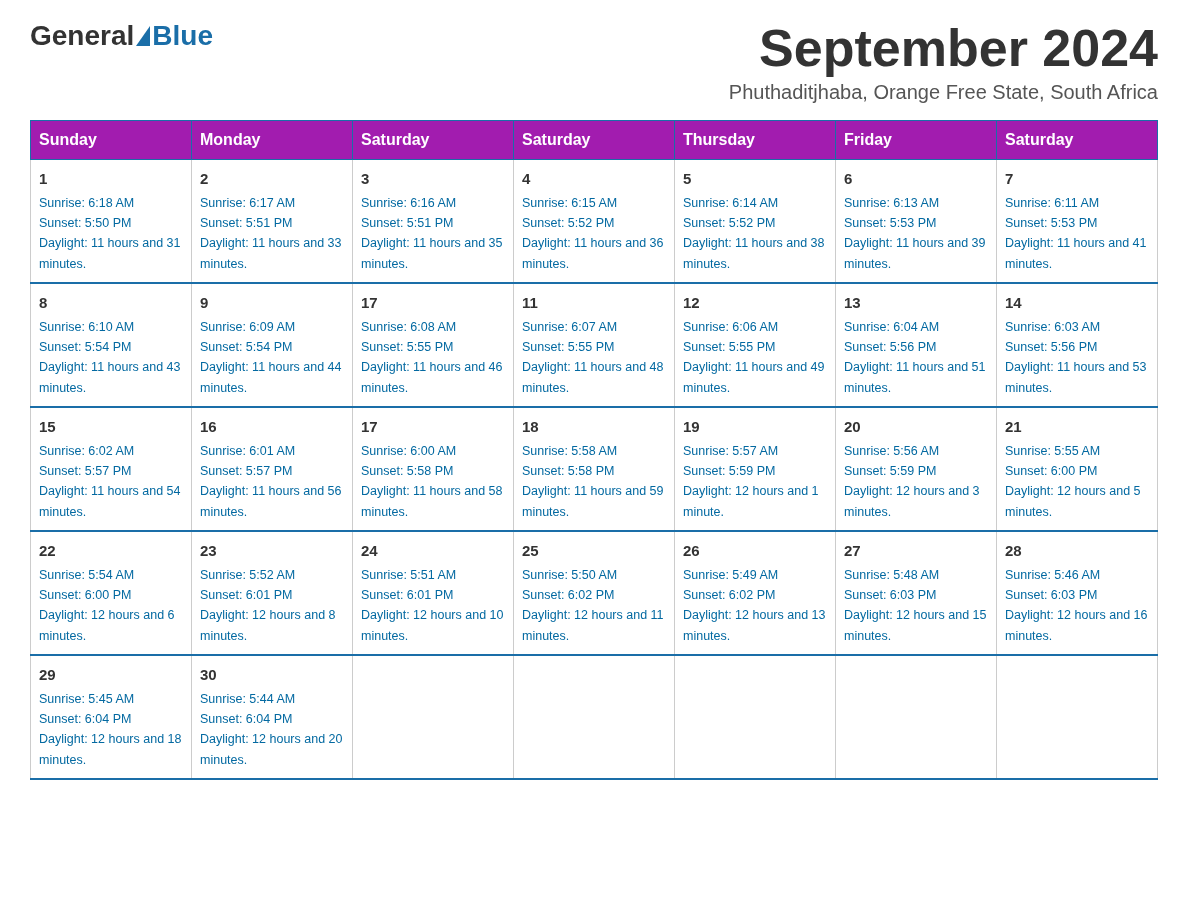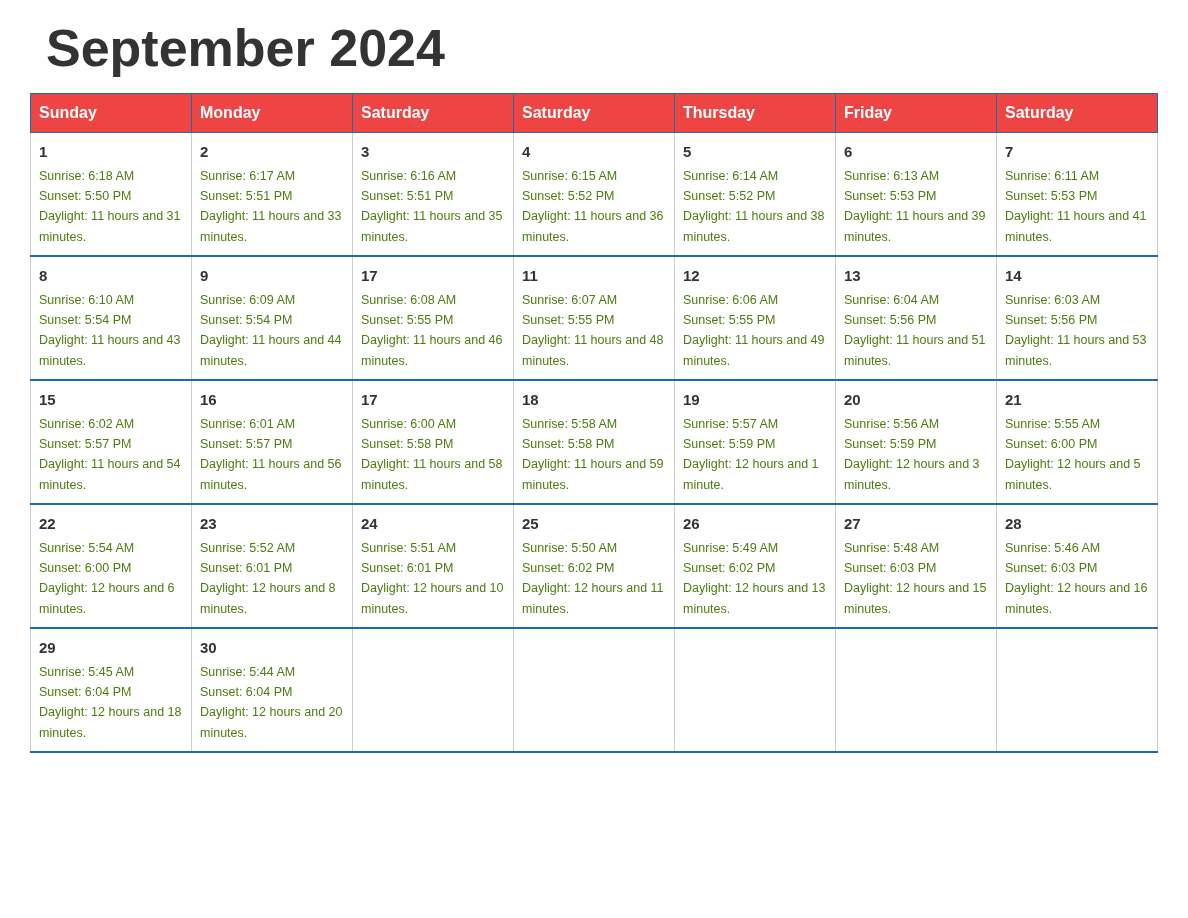--- a/index.html
+++ b/index.html
@@ -57,21 +57,21 @@
       font-size: 20px;
       color: #555;
       margin-top: 4px;
     }
     table {
       width: 100%;
       border-collapse: collapse;
       table-layout: fixed;
     }
     thead tr {
-      background-color: #ef4444;
+      background-color: #a21caf;
     }
     thead th {
       color: #fff;
       font-size: 16px;
       font-weight: bold;
       padding: 10px 8px;
       text-align: left;
       border: 1px solid #1a6ea8;
     }
     tbody td {
@@ -87,34 +87,42 @@
       border-bottom: 2px solid #1a6ea8;
     }
     .day-number {
       font-size: 15px;
       font-weight: bold;
       display: block;
       margin-bottom: 2px;
     }
     .day-info {
       font-size: 12.5px;
-      color: #4d7c0f;
+      color: #0369a1;
       line-height: 1.55;
     }
     .last-row td {
       height: 100px;
       border-radius: 26px;
     }
   </style>
 </head>
 <body>
 
 <div class="header">
+  <div class="logo">
+    <div class="logo-text">
+      <span class="logo-general">General</span>
+      <span class="logo-triangle"></span>
+      <span class="logo-blue">Blue</span>
+    </div>
+  </div>
   <div class="title-section">
     <div class="month-title">September 2024</div>
+    <div class="subtitle">Phuthaditjhaba, Orange Free State, South Africa</div>
   </div>
 </div>
 
 <table>
   <thead>
     <tr>
       <th>Sunday</th>
       <th>Monday</th>
       <th>Saturday</th>
       <th>Saturday</th>

